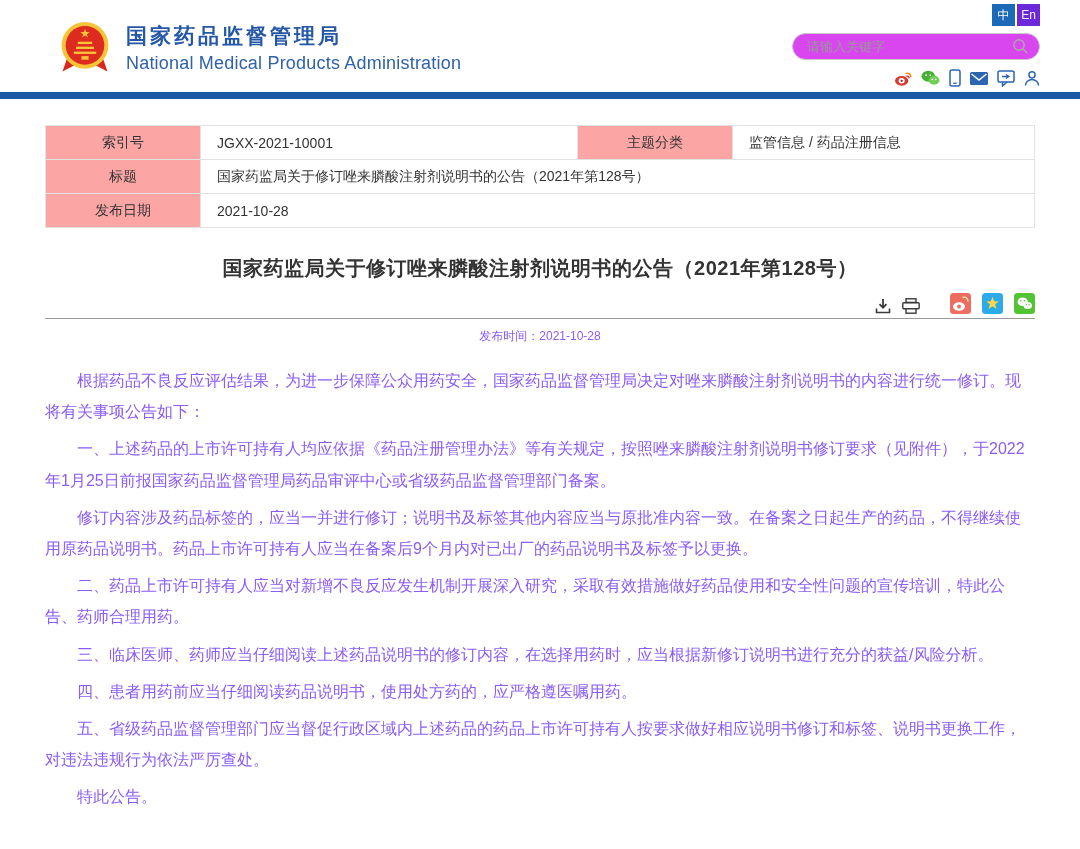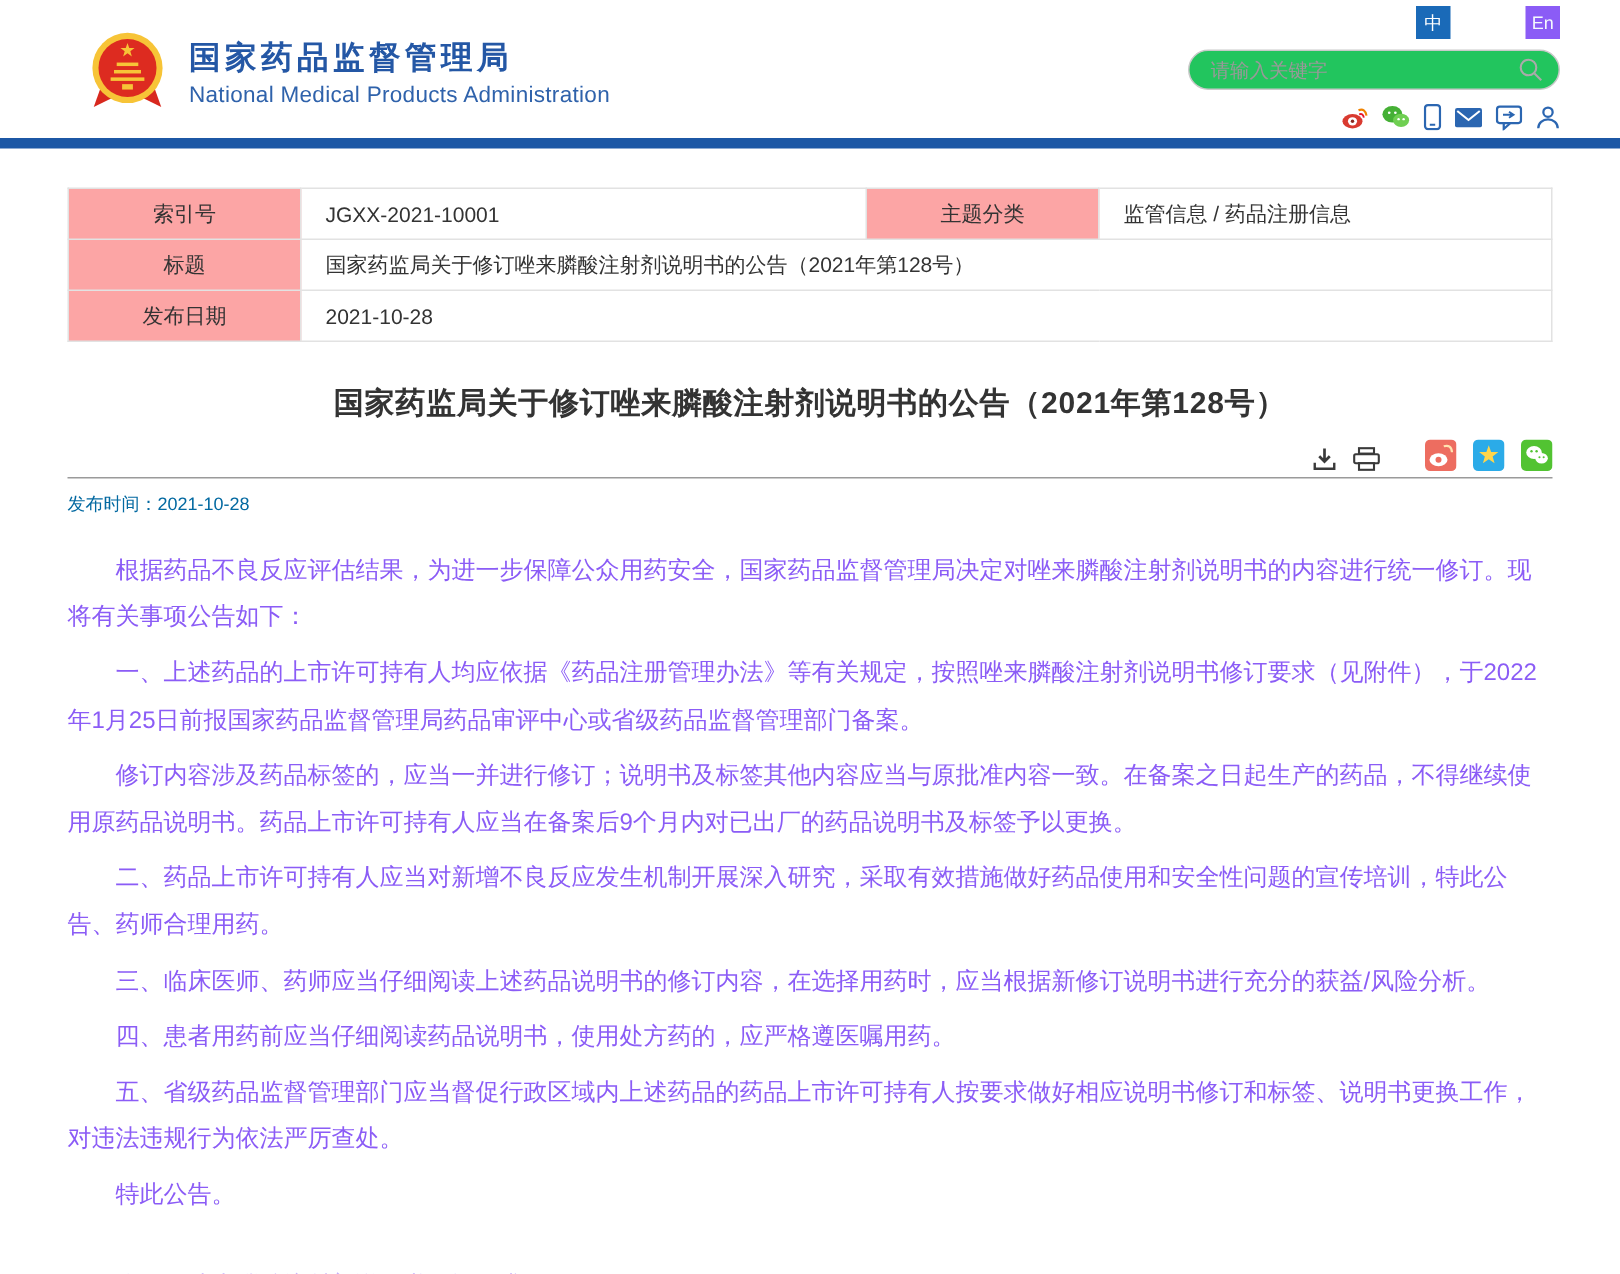--- a/index.html
+++ b/index.html
@@ -13,34 +13,34 @@
 
   
   .site-header {
     height:92px; display:flex; justify-content:space-between;
     padding:0 40px 0 58px; position:relative;
   }
   .header-left { display:flex; align-items:center; gap:14px; padding-top:4px; }
   .emblem { width:54px; height:58px; flex:0 0 auto; }
   .org-names { display:flex; flex-direction:column; gap:3px; }
   .org-name-cn { font-size:21px; font-weight:bold; color:#2457a5; letter-spacing:3px; }
-  .org-name-en { font-size:15px; color:#2f62ab; letter-spacing:0.2px; }
+  .org-name-en { font-size:18px; color:#2f62ab; letter-spacing:0.2px; }
 
   .header-right { display:flex; flex-direction:column; align-items:flex-end; padding-top:4px; }
   .lang-toggle { display:flex; gap:2px; }
   .lang-btn {
     width:23px; height:22px; display:flex; align-items:center; justify-content:center;
     font-size:12px; color:#fff; cursor:pointer;
   }
   .lang-zh { background:#1a6ab8; }
-  .lang-en { background:#8b5cf6; color:#f4f9fd;margin-left:48px; }
+  .lang-en { background:#6d28d9; color:#f4f9fd; }
   .search-box {
     margin-top:7px; width:248px; height:27px; border:1px solid #c9c9c9;
     border-radius:14px; display:flex; align-items:center; padding:0 10px 0 14px;
-    background:#22c55e;
+    background:#d946ef;
   }
   .search-box input {
     border:none; outline:none; flex:1; font-size:13px; color:#333;
     font-family:inherit; background:transparent;
   }
   .search-box input::placeholder { color:#999; }
   .social-row { margin-top:9px; display:flex; align-items:center; gap:9px; }
   .social-row .sicon { display:flex; align-items:center; cursor:pointer; }
 
   .blue-bar { height:7px; background:#1c57a5; width:1080px; }
@@ -59,21 +59,21 @@
     text-align:center; font-size:20px; font-weight:bold; color:#333;
     margin-top:27px; letter-spacing:0.5px;
   }
 
   .toolbar {
     display:flex; justify-content:flex-end; align-items:flex-end; gap:11px;
     margin-top:12px; height:22px; padding-bottom:2px;
   }
   .toolbar .ticon { cursor:pointer; display:flex; }
   .rule { border:none; border-top:1px solid #9a9a9a; margin-top:2px; }
-  .publish-time { text-align:left; font-size:12px; color:#0369a1; padding:9px 0 2px; }
+  .publish-time { text-align:center; font-size:12px; color:#8b5cf6; padding:9px 0 2px; }
 
   .article-body { margin-top:18px; font-size:16px; line-height:1.95; color:#8b5cf6; }
   .article-body p { text-indent:2em; margin:6px 0; }
   .attachment-line { margin-top:30px !important; }
 </style>
 </head>
 <body>
 
 <div class="page">
 

